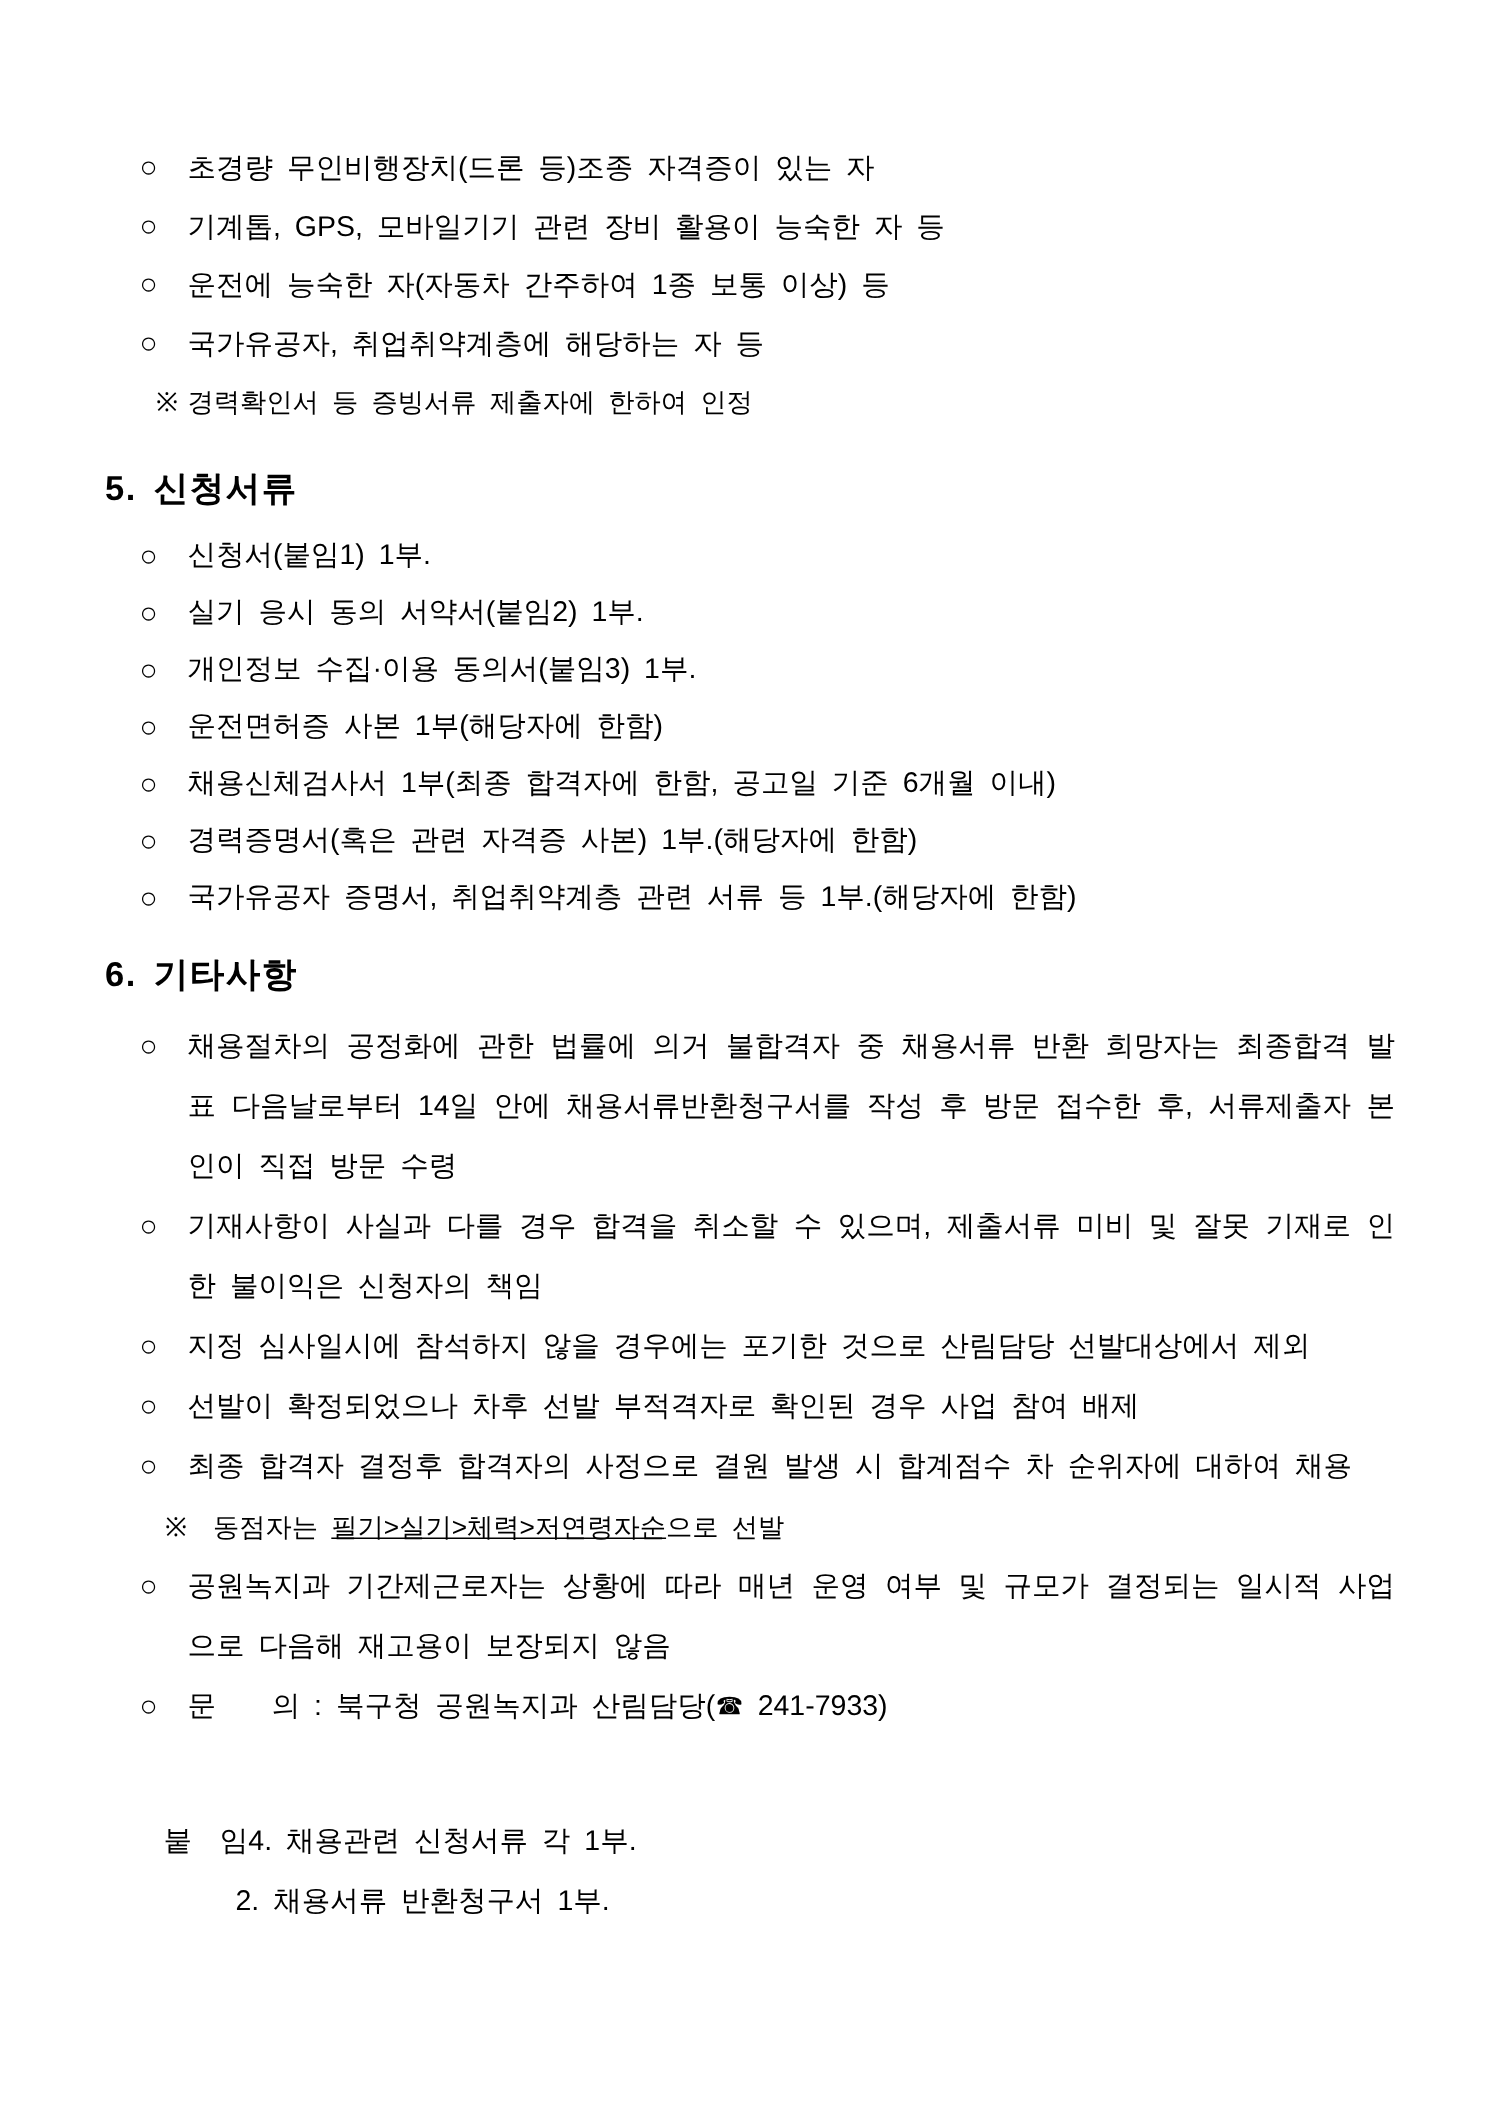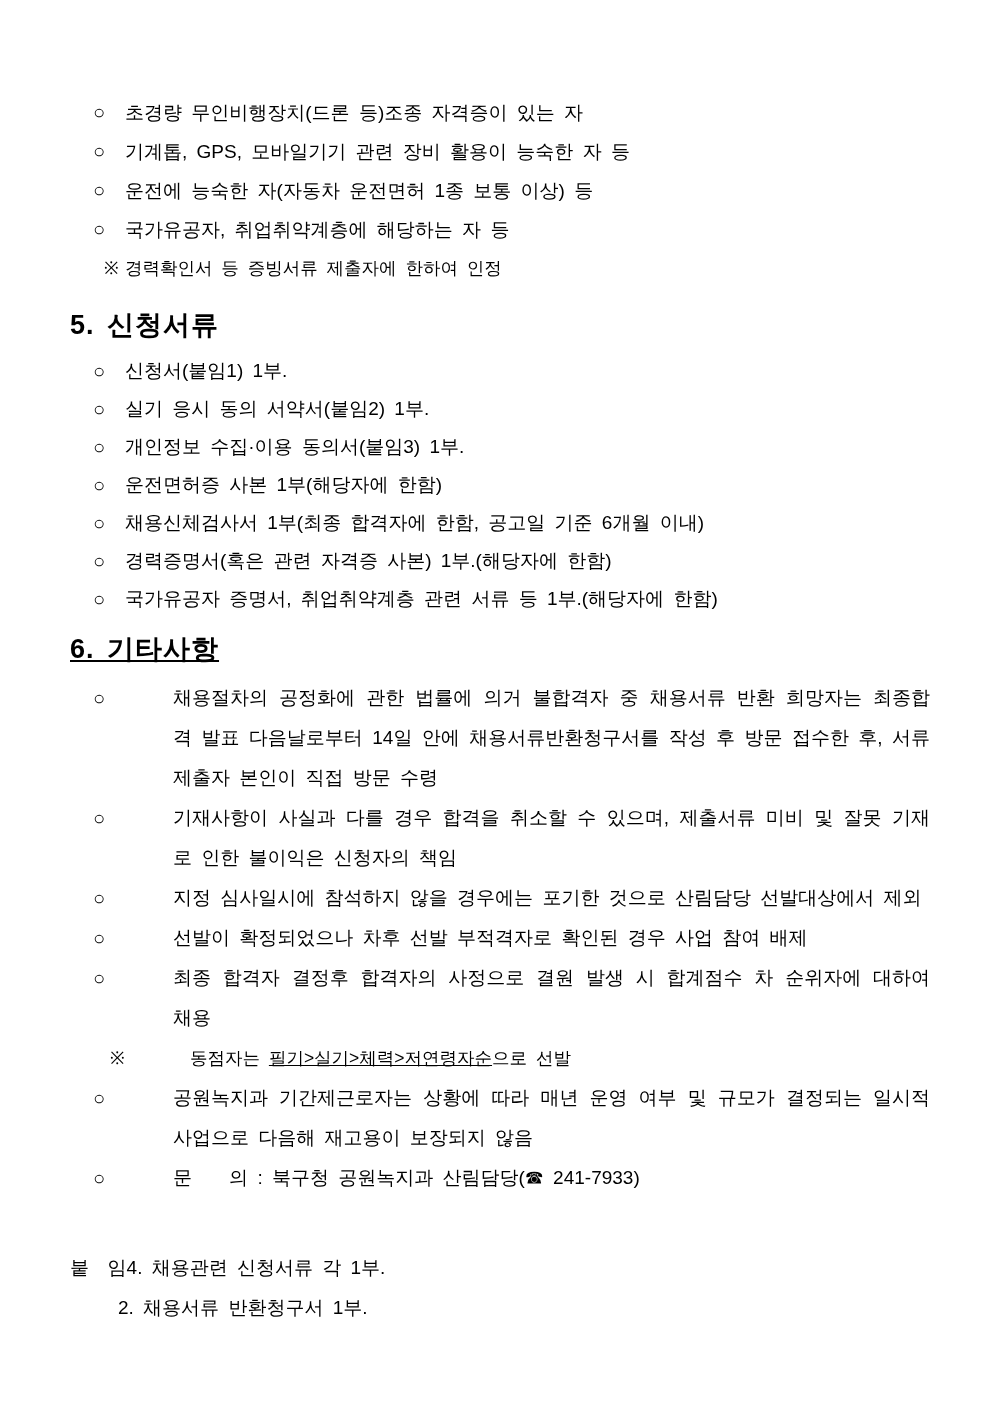--- a/index.html
+++ b/index.html
@@ -43,51 +43,52 @@
   .intro-note {
     display: flex;
     margin-left: 34px;
     line-height: 39px;
     font-size: 17.5px;
   }
   .intro-note .n-marker { flex: 0 0 21px; }
   
   .sec-title {
     margin: 0;
-    font-size: 27px;
+    font-size: 23px;
     line-height: 30px;
     font-weight: 700;
     letter-spacing: 1px;
   }
   .sec-title.s5 { margin: 22px 0 12px 0; }
-  .sec-title.s6 { margin: 16px 0 14px 0; text-decoration: underline; }
+  .sec-title.s6 { margin: 16px 0 14px 0; }
   
   .sec5 .b-row { line-height: 38px; }
   
   .sec6 .b-row { line-height: 40px; }
-  .sec6 .b-text { text-align: justify; margin-left: 48px; }
+  .sec6 .b-text { text-align: justify; }
   .tiebreak {
     display: flex;
     margin-left: 40px;
     line-height: 40px;
     font-size: 17.5px;
   }
   .tiebreak .n-marker { flex: 0 0 32px; }
   .tiebreak .u { text-decoration: underline; }
   
   .attach {
     margin-top: 50px;
   }
   .attach-row {
     display: flex;
     line-height: 40px;
   }
   .attach-label {
     flex: 0 0 48px;
     white-space: pre;
+    margin-left: 39px;
   }
   .attach-item {
     flex: 1;
     white-space: pre-wrap;
   }
 </style>
 </head>
 <body>
 
 <div class="page">
@@ -97,21 +98,21 @@
       <div class="b-row">
         <span class="b-marker">○</span>
         <span class="b-text">초경량 무인비행장치(드론 등)조종 자격증이 있는 자</span>
       </div>
       <div class="b-row">
         <span class="b-marker">○</span>
         <span class="b-text">기계톱, GPS, 모바일기기 관련 장비 활용이 능숙한 자 등</span>
       </div>
       <div class="b-row">
         <span class="b-marker">○</span>
-        <span class="b-text">운전에 능숙한 자(자동차 운전면허 1종 보통 이상) 등</span>
+        <span class="b-text">운전에 능숙한 자(자동차 간주하여 1종 보통 이상) 등</span>
       </div>
       <div class="b-row">
         <span class="b-marker">○</span>
         <span class="b-text">국가유공자, 취업취약계층에 해당하는 자 등</span>
       </div>
       <div class="intro-note">
         <span class="n-marker">※</span>
         <span class="b-text">경력확인서 등 증빙서류 제출자에 한하여 인정</span>
       </div>
     </div>

